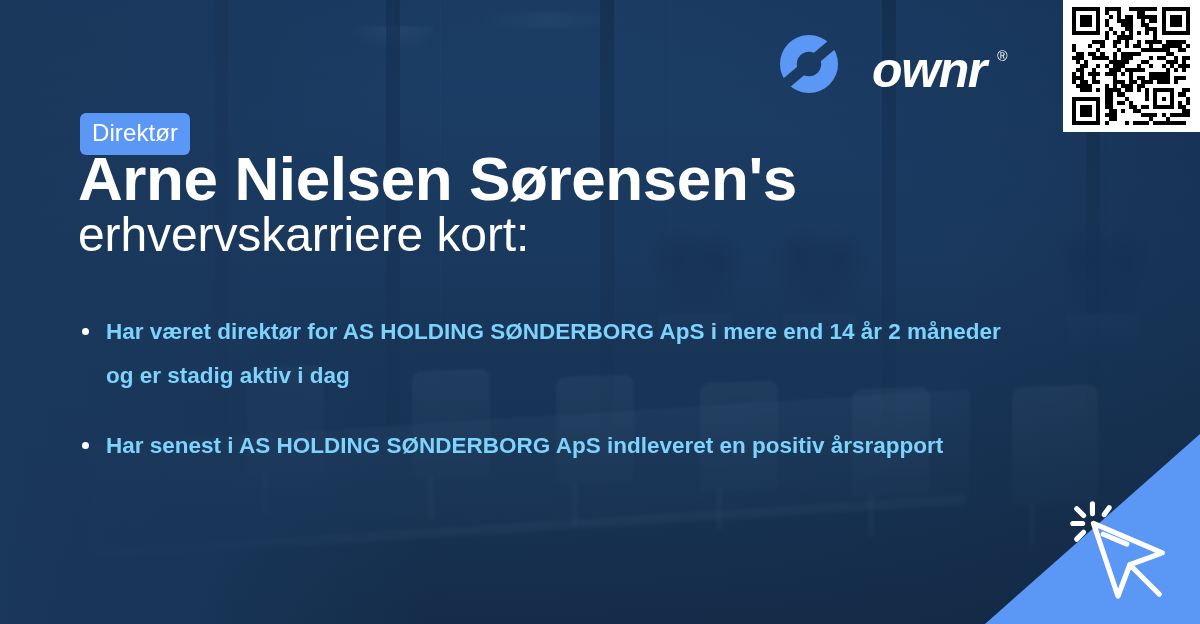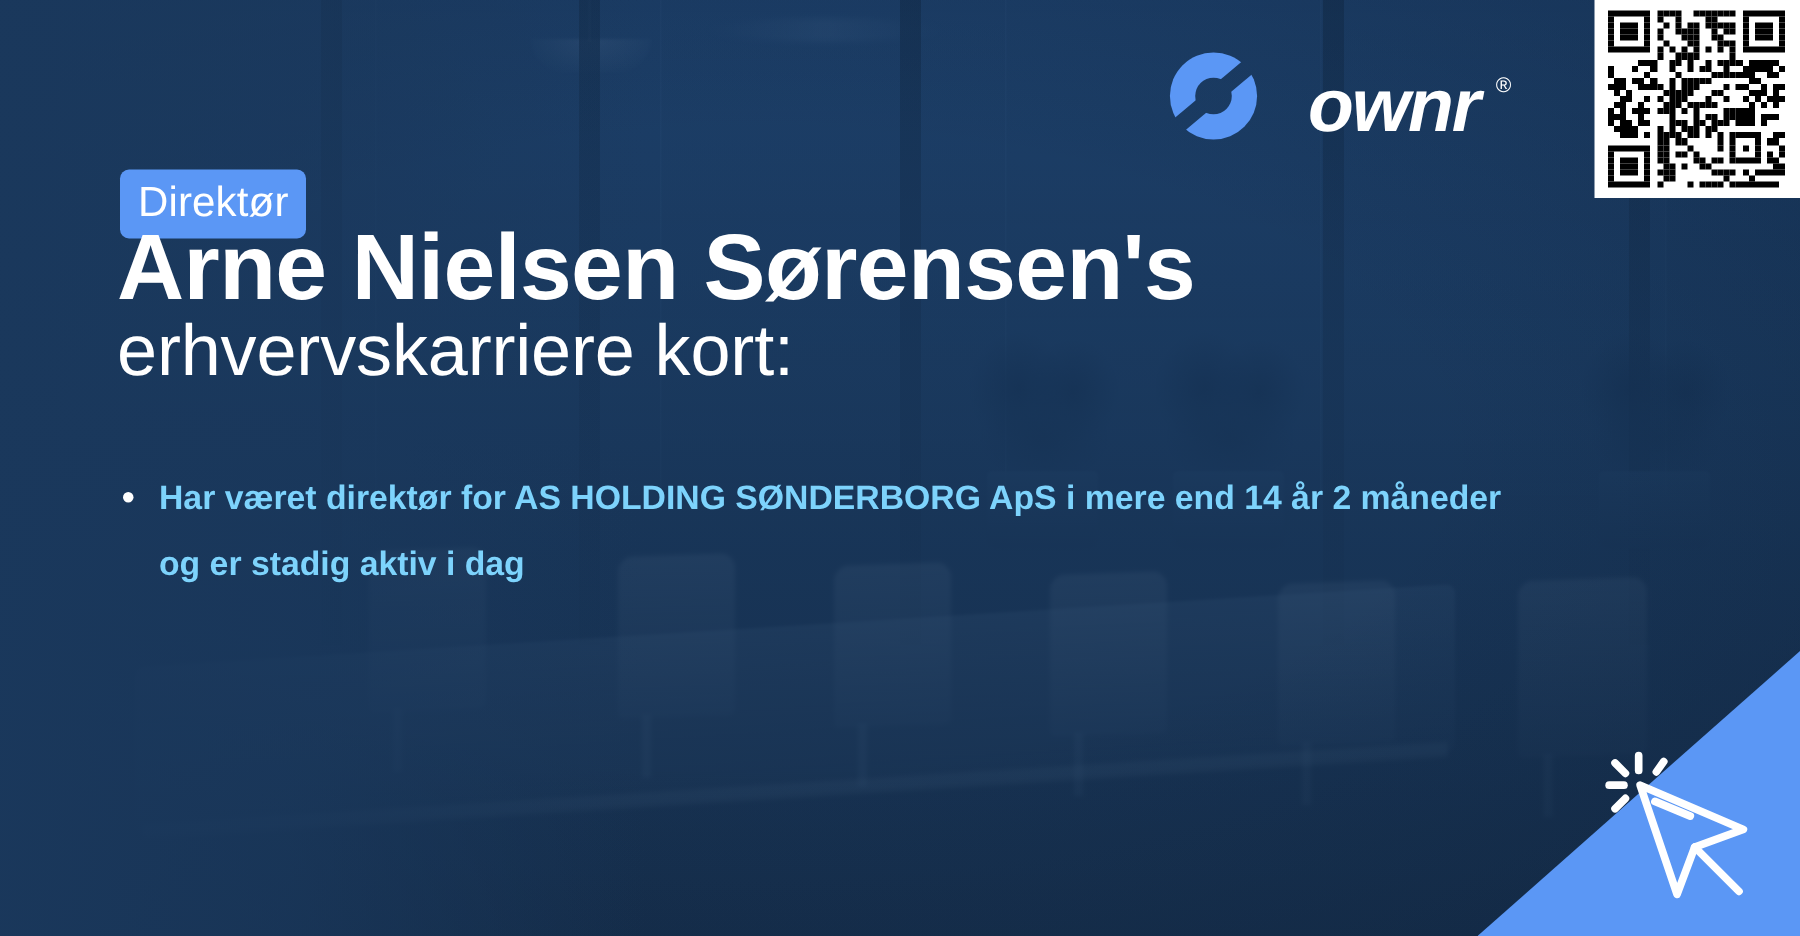--- a/index.html
+++ b/index.html
@@ -160,21 +160,21 @@
   .content {
     position: absolute;
     inset: 0;
   }
 
   .badge {
     position: absolute;
     left: 80px; top: 113px;
     background: #5b97f5;
     color: #ffffff;
-    font-size: 28px;
+    font-size: 24px;
     line-height: 1;
     padding: 8px 12px 10px 12px;
     border-radius: 6px;
     letter-spacing: .1px;
   }
 
   .headline {
     position: absolute;
     left: 78px; top: 150px;
     width: 960px;
@@ -338,20 +338,24 @@
 
     <div class="headline">
       <span class="l1">Arne Nielsen Sørensen's</span>
       <span class="l2">erhvervskarriere kort:</span>
     </div>
 
     <ul class="bullets">
       <li>
         <span class="dot"></span>
         <span>Har været direktør for AS HOLDING SØNDERBORG ApS i mere end 14 år 2 måneder og er stadig aktiv i dag</span>
+      </li>
+      <li>
+        <span class="dot"></span>
+        <span>Har senest i AS HOLDING SØNDERBORG ApS indleveret en positiv årsrapport</span>
       </li>
     </ul>
 
     <div class="logo">
       <svg class="logo-mark" viewBox="0 0 64 64">
         <defs>
           <mask id="m-slash">
             <rect x="0" y="0" width="64" height="64" fill="#fff"></rect>
             <circle cx="32" cy="32" r="12.6" fill="#000"></circle>
             <path d="M 3 49 L 53 7 L 61 15 L 11 57 Z" fill="#000"></path>

